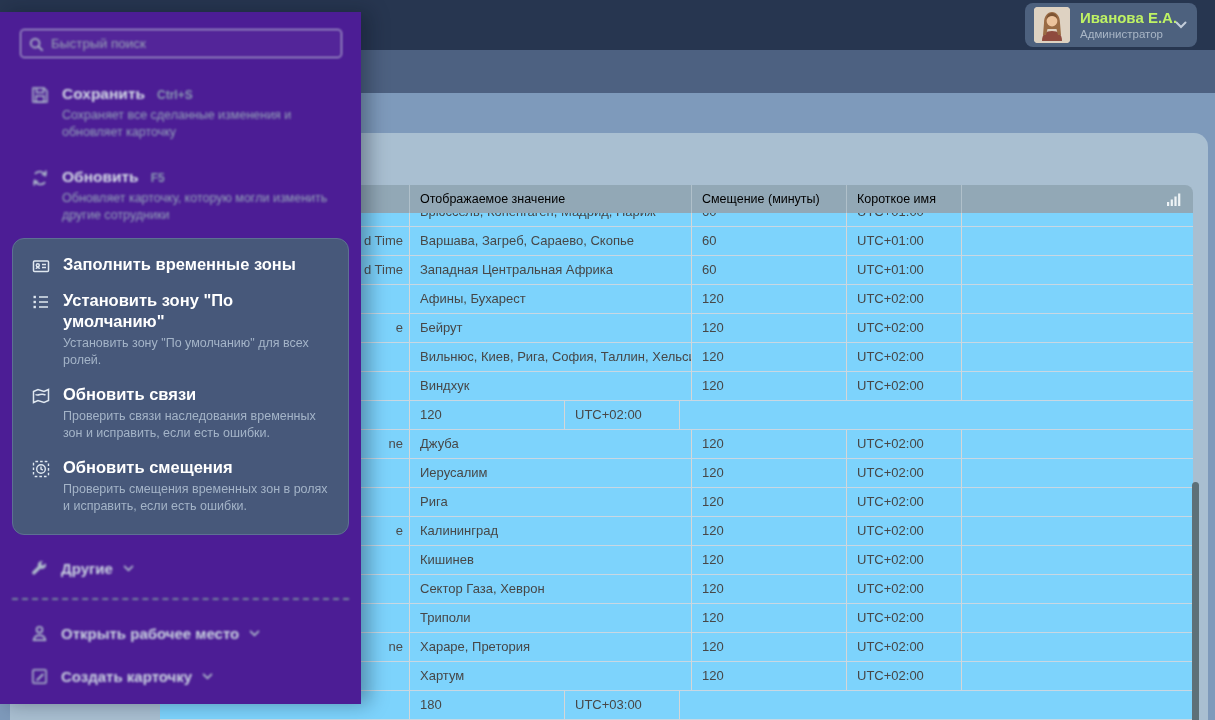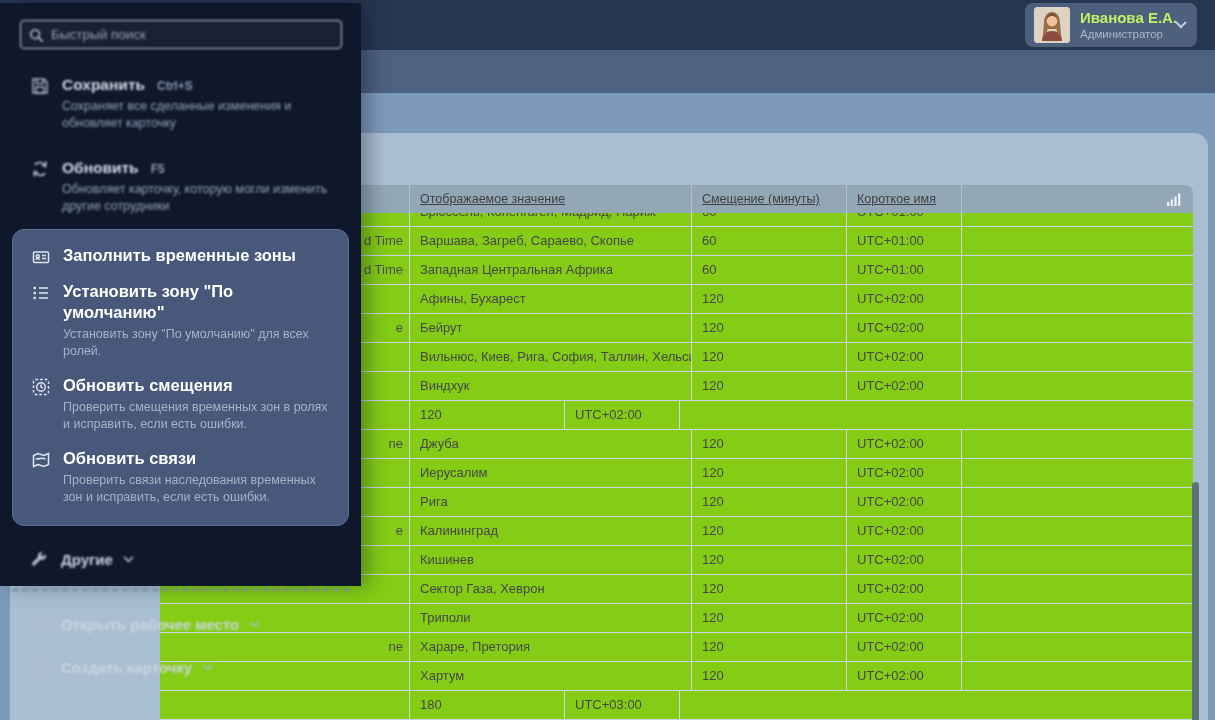--- a/index.html
+++ b/index.html
@@ -17,38 +17,38 @@
   .user-chip { position:absolute; right:18px; top:3px; width:172px; height:44px; background:#4d617e;
                border-radius:8px; display:flex; align-items:center; padding:0 10px 0 9px; z-index:2; cursor:pointer; }
   .avatar { width:36px; height:36px; border-radius:4px; overflow:hidden; flex:0 0 36px; background:#e6d9c8; }
   .user-text { margin-left:10px; flex:1; min-width:0; }
   .user-name { color:#bef264; font-size:15px; font-weight:bold; line-height:18px; white-space:nowrap; }
   .user-role { color:#a9b6c6; font-size:11.5px; line-height:14px; }
   .user-chevron { color:#c3cdda; margin-left:6px; }
 
   
   .table-wrap { position:absolute; left:160px; top:185px; width:1033px; z-index:2; }
-  .thead { display:flex; height:28px; background:#92a8b6; border-radius:0 8px 0 0; color:#404040;text-decoration:underline; }
+  .thead { display:flex; height:28px; background:#92a8b6; border-radius:0 8px 0 0; color:#000000; }
   .th { line-height:28px; font-size:12.5px; font-weight:500; padding:0 10px; border-right:1px solid rgba(255,255,255,.28);
         white-space:nowrap; overflow:hidden; }
   .th:last-child { border-right:none; display:flex; align-items:center; justify-content:flex-end; padding-right:12px; }
   .c0 { width:250px; } .c1 { width:282px; } .c2 { width:155px; } .c3 { width:115px; } .c4 { flex:1; }
   .tbody-clip { height:507px; overflow:hidden; }
   .tbody { margin-top:-15px; }
-  .tr { display:flex; height:29px; background:#84cc16; border-bottom:1px solid #c9d7e2; }
+  .tr { display:flex; height:29px; background:#7dd3fc; border-bottom:1px solid #c9d7e2; }
   .td { line-height:28px; font-size:13px; color:#474747; padding:0 10px; border-right:1px solid #d6d6d6;
         white-space:nowrap; overflow:hidden; }
   .td.c0 { text-align:right; padding-right:6px; color:#4c4c4c; }
   .td.c4 { border-right:none; }
 
   .scroll-thumb { position:absolute; left:1192px; top:482px; width:7px; height:238px; background:#5e7078;
                   border-radius:4px 4px 0 0; z-index:3; cursor:pointer; }
 
   
-  .sidebar { position:absolute; left:0; top:3px; width:361px; height:583px; background:#0f172a; z-index:5;
+  .sidebar { position:absolute; left:0; top:12px; width:361px; height:692px; background:#4c1d95; z-index:5;
              box-shadow:8px 0 18px rgba(10,18,32,.35); color:#cfd8e4; }
   .blur { filter:blur(1.15px); }
 
   .search { margin:17px 19px 0 20px; height:29px; border:1px solid #c6cedb; border-radius:4px;
             display:flex; align-items:center; padding:0 8px; background:rgba(255,255,255,.04); }
   .search svg { flex:0 0 14px; color:#aeb9c8; }
   .search input { flex:1; margin-left:8px; background:transparent; border:none; outline:none;
                   font-family:inherit; font-size:13.5px; color:#dfe6ef; }
   .search input::placeholder { color:#99a5b6; }
 
@@ -304,39 +304,39 @@
             <rect x="2.5" y="3.8" width="2.4" height="2.4" fill="currentColor" stroke="none"></rect>
           <rect x="2.5" y="8.8" width="2.4" height="2.4" fill="currentColor" stroke="none"></rect>
             <rect x="2.5" y="13.8" width="2.4" height="2.4" fill="currentColor" stroke="none"></rect>
         </svg>
       </span>
       <span class="mi-title">Установить зону "По умолчанию"</span>
       <div class="mi-desc">Установить зону "По умолчанию" для всех ролей.</div>
     </div>
     <div class="card-item">
       <span class="mi-icon">
+        <svg width="20" height="20" viewBox="0 0 20 20" fill="none" stroke="currentColor" stroke-width="1.5">
+          <path d="M2.5 5.5L7 3.5l6 2 4.5-2v11l-4.5 2-6-2-4.5 2z"></path>
+            <path d="M4.5 8.5c1.5 1 3 .5 4.5 0s3.5-.5 5.5.5"></path>
+        </svg>
+      </span>
+      <span class="mi-title">Обновить связи</span>
+      <div class="mi-desc">Проверить связи наследования временных зон и исправить, если есть ошибки.</div>
+    </div>
+    <div class="card-item">
+      <span class="mi-icon">
         <svg width="20" height="20" viewBox="0 0 20 20" fill="none" stroke="currentColor" stroke-width="1.4">
           <rect x="2.5" y="2.5" width="15" height="15" rx="2" stroke-dasharray="2.6 2"></rect>
           <circle cx="10" cy="10" r="4.3"></circle>
             <path d="M10 7.6v2.6l1.9 1"></path>
         </svg>
       </span>
       <span class="mi-title">Обновить смещения</span>
       <div class="mi-desc">Проверить смещения временных зон в ролях и исправить, если есть ошибки.</div>
     </div>
-    <div class="card-item">
-      <span class="mi-icon">
-        <svg width="20" height="20" viewBox="0 0 20 20" fill="none" stroke="currentColor" stroke-width="1.5">
-          <path d="M2.5 5.5L7 3.5l6 2 4.5-2v11l-4.5 2-6-2-4.5 2z"></path>
-            <path d="M4.5 8.5c1.5 1 3 .5 4.5 0s3.5-.5 5.5.5"></path>
-        </svg>
-      </span>
-      <span class="mi-title">Обновить связи</span>
-      <div class="mi-desc">Проверить связи наследования временных зон и исправить, если есть ошибки.</div>
-    </div>
   </div>
 
   <div class="row-item blur">
     <span class="mi-icon">
       <svg width="19" height="19" viewBox="0 0 20 20" fill="currentColor">
         <path d="M17 6.2a4.4 4.4 0 0 1-6 4.1l-5.6 5.6a1.9 1.9 0 0 1-2.7-2.7l5.6-5.6a4.4 4.4 0 0 1 5.5-5.4L11.3 4.7l2.3 2.3 2.5-2.5c.6.7.9 1.3.9 1.7z"></path>
       </svg>
     </span>
     <span class="ri-label">Другие</span>
     <span class="chev">

